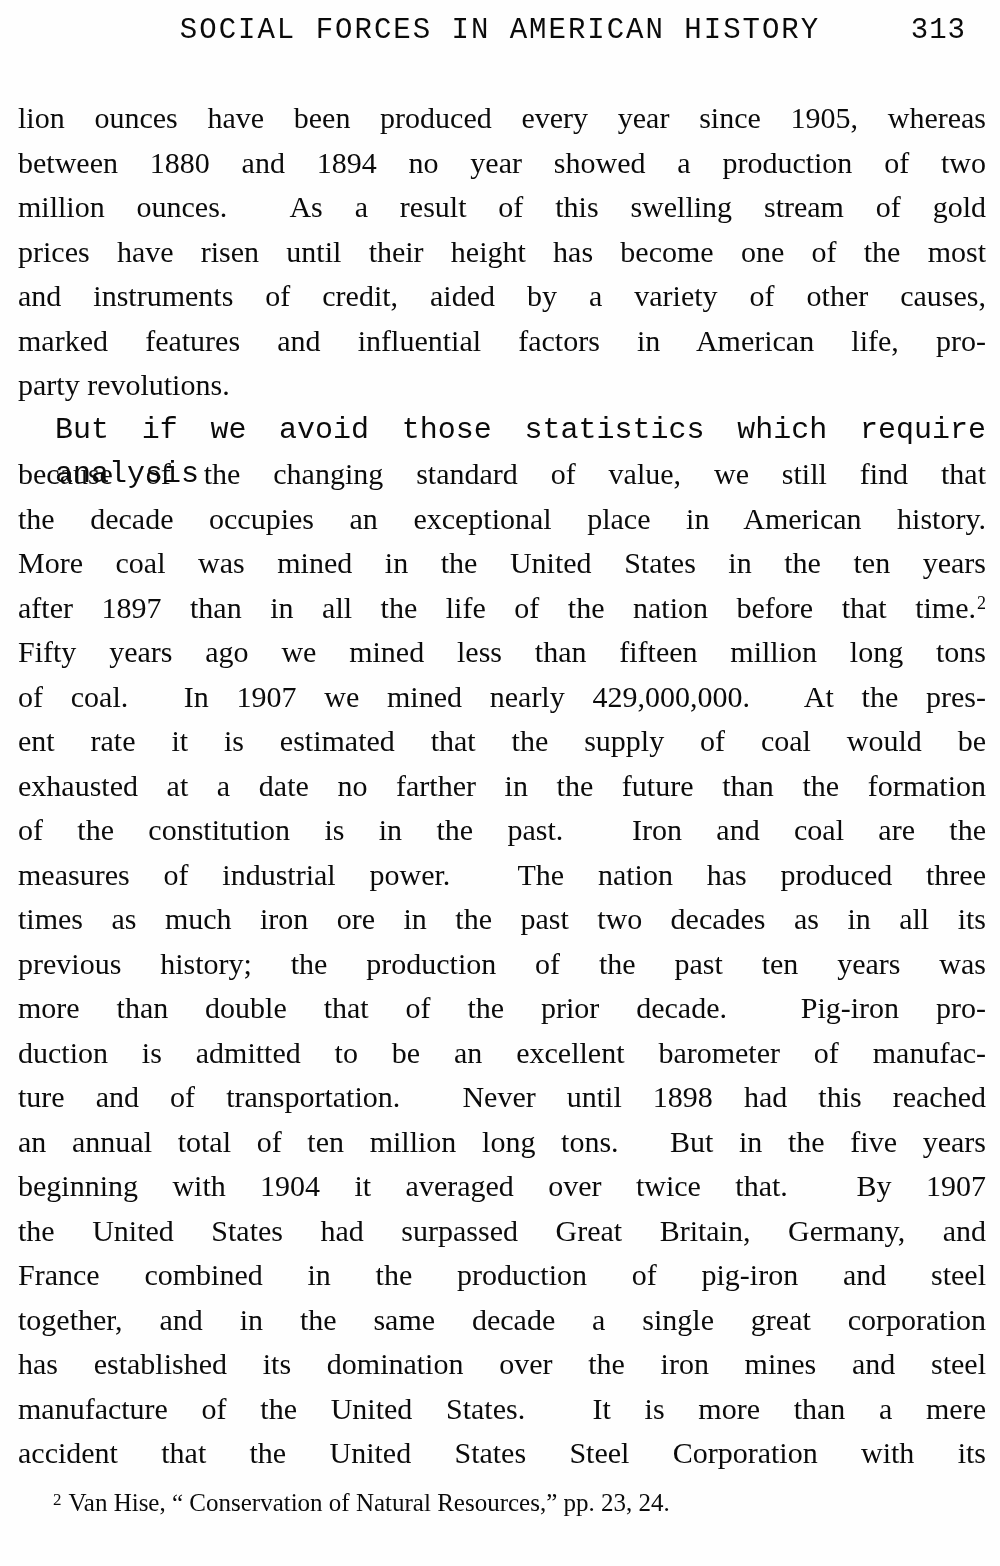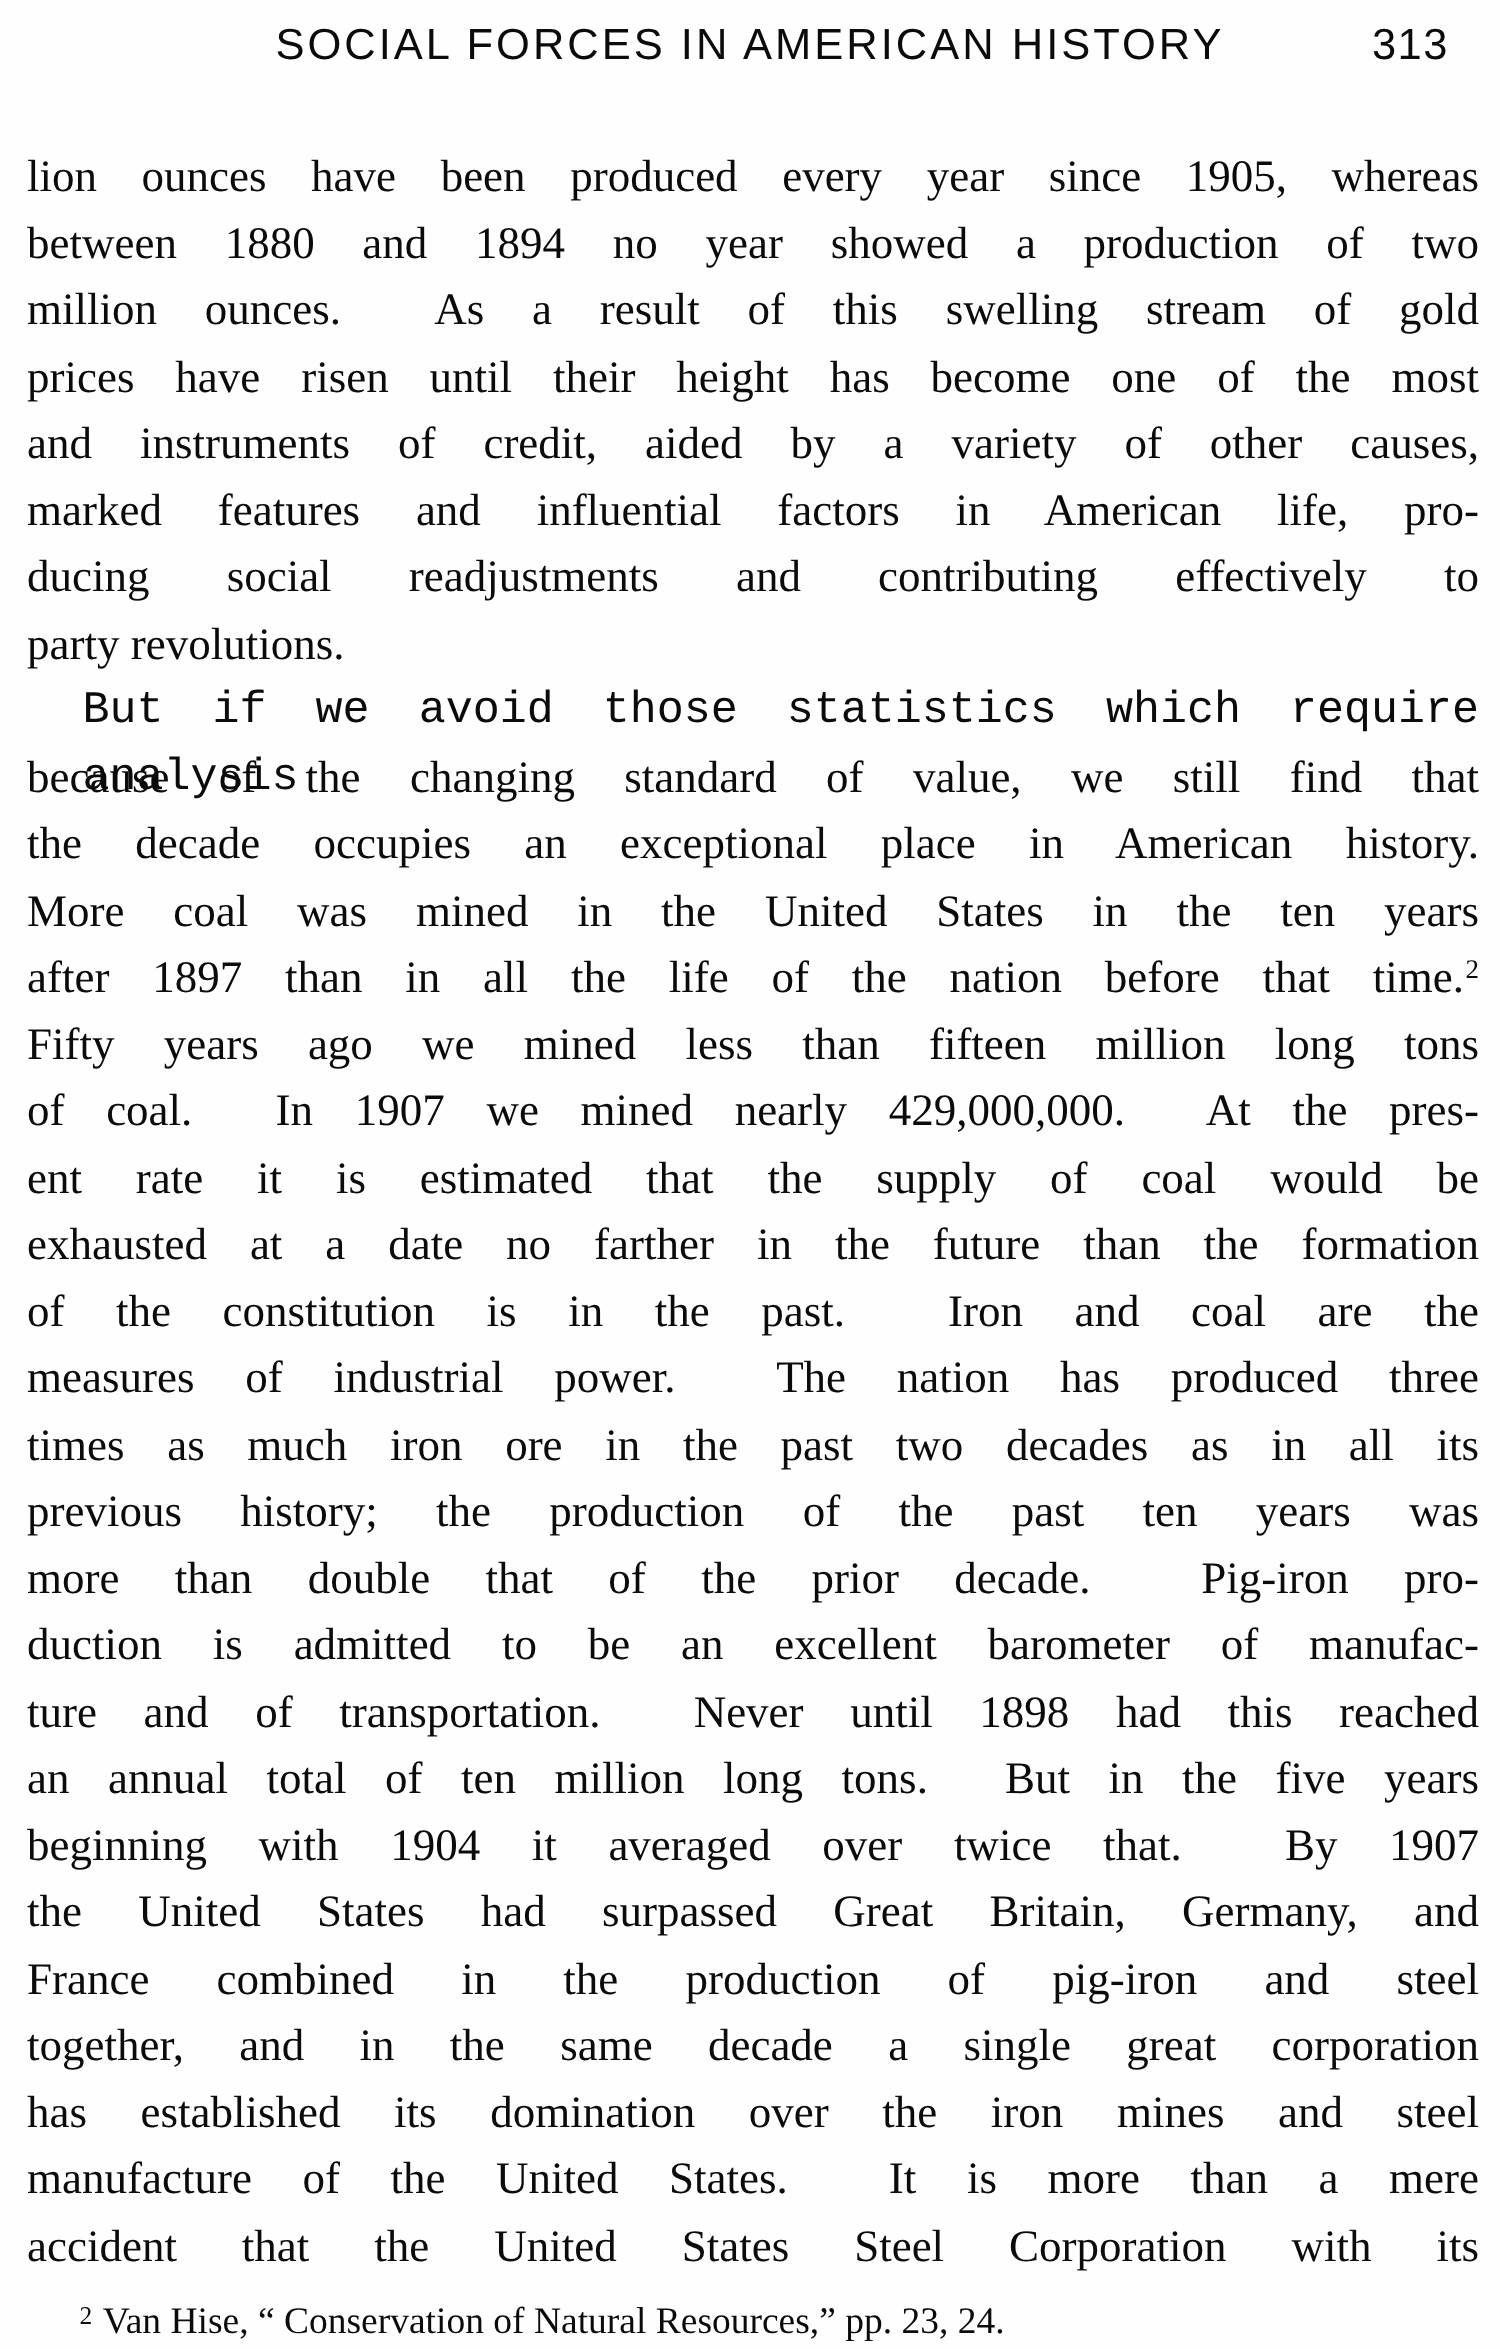--- a/index.html
+++ b/index.html
@@ -12,21 +12,21 @@
     color: #0b0b0b;
     font-family: "Liberation Serif", serif;
     position: relative;
     overflow: hidden;
   }
 
   
   .running-head {
     position: relative;
     height: 54px;
-    font-family: Liberation Sans, sans-serif;
+    font-family: Liberation Mono, monospace;
     padding-left: 37px;
   }
   .head-title {
     position: absolute;
     left: 50%;
     transform: translateX(-50%);
     top: 14px;
     font-size: 29px;
     letter-spacing: 2px;
     white-space: nowrap;
@@ -91,21 +91,20 @@
     <span class="page-num">313</span>
   </div>
 
   <div class="text-block">
       <div class="line"><span>lion ounces have been produced every year since 1905, whereas</span></div>
       <div class="line"><span>between 1880 and 1894 no year showed a production of two</span></div>
       <div class="line"><span>million ounces.&nbsp; As a result of this swelling stream of gold</span></div>
       <div class="line"><span>prices have risen until their height has become one of the most</span></div>
       <div class="line"><span>and instruments of credit, aided by a variety of other causes,</span></div>
       <div class="line"><span>marked features and influential factors in American life, pro-</span></div>
-      <div class="line"><span>ducing social readjustments and contributing effectively to</span></div>
       <div class="line last"><span>party revolutions.</span></div>
       <div class="line indent"><span>But if we avoid those statistics which require analysis</span></div>
       <div class="line"><span>because of the changing standard of value, we still find that</span></div>
       <div class="line"><span>the decade occupies an exceptional place in American history.</span></div>
       <div class="line"><span>More coal was mined in the United States in the ten years</span></div>
       <div class="line"><span>after 1897 than in all the life of the nation before that time.</span><sup class="ref">2</sup></div>
       <div class="line"><span>Fifty years ago we mined less than fifteen million long tons</span></div>
       <div class="line"><span>of coal.&nbsp; In 1907 we mined nearly 429,000,000.&nbsp; At the pres-</span></div>
       <div class="line"><span>ent rate it is estimated that the supply of coal would be</span></div>
       <div class="line"><span>exhausted at a date no farther in the future than the formation</span></div>

